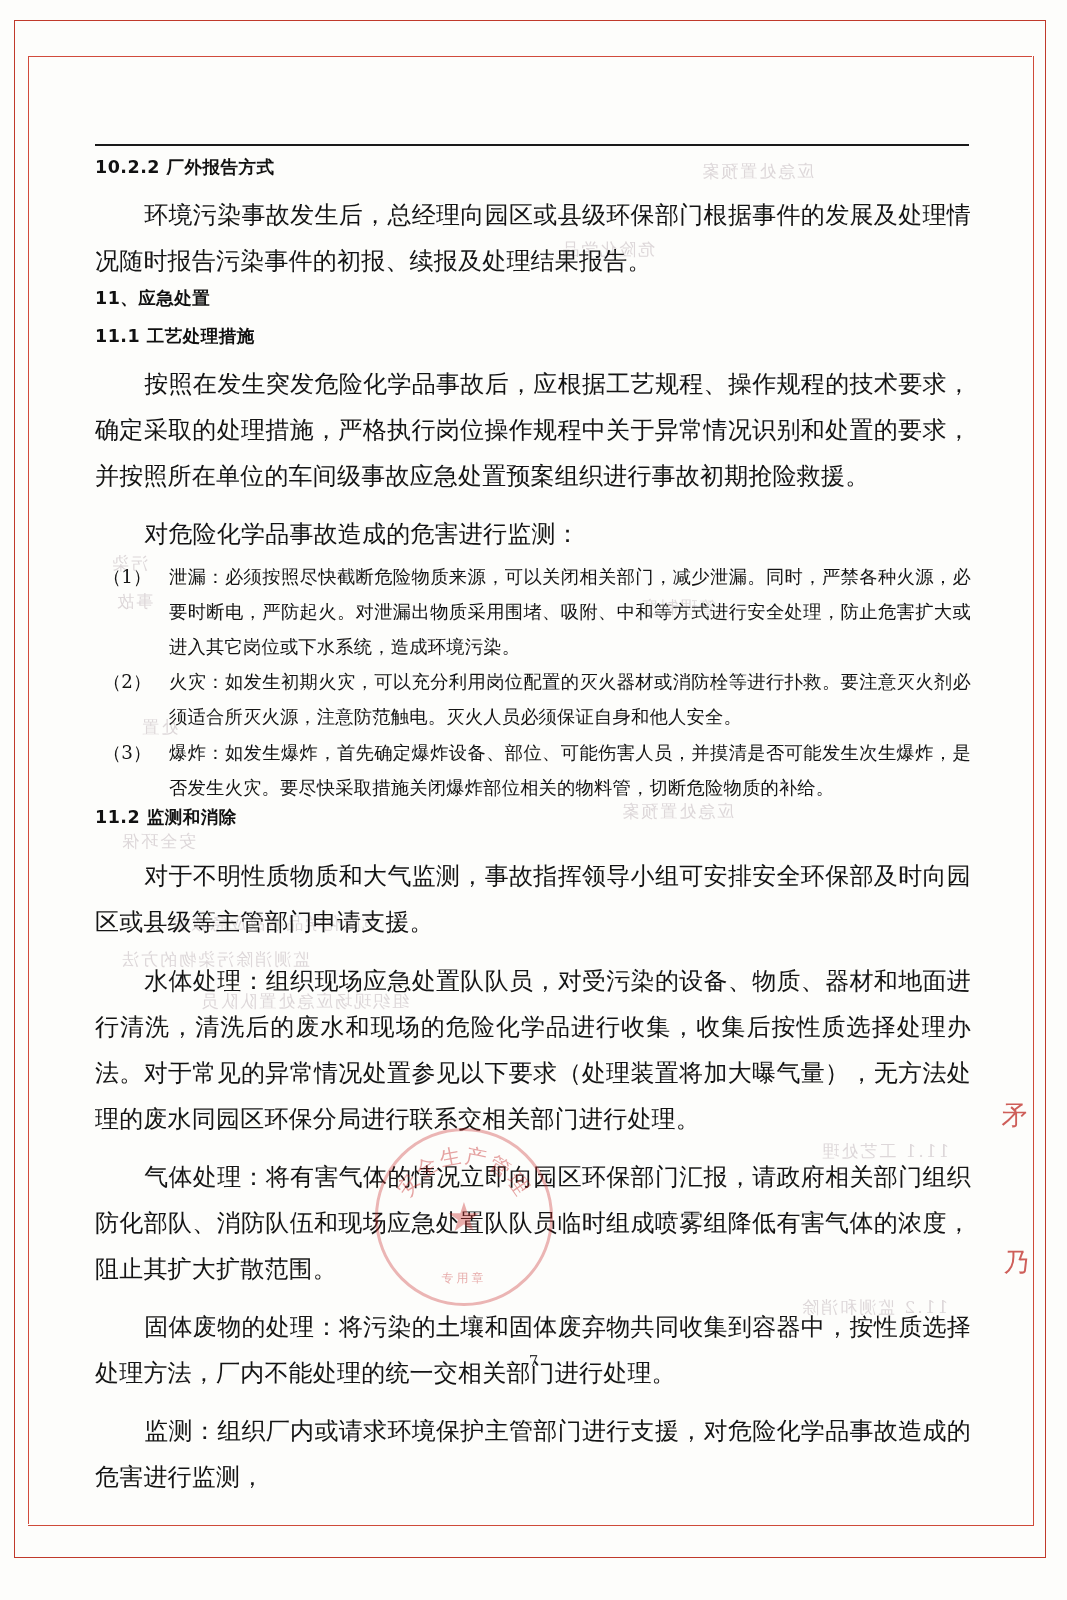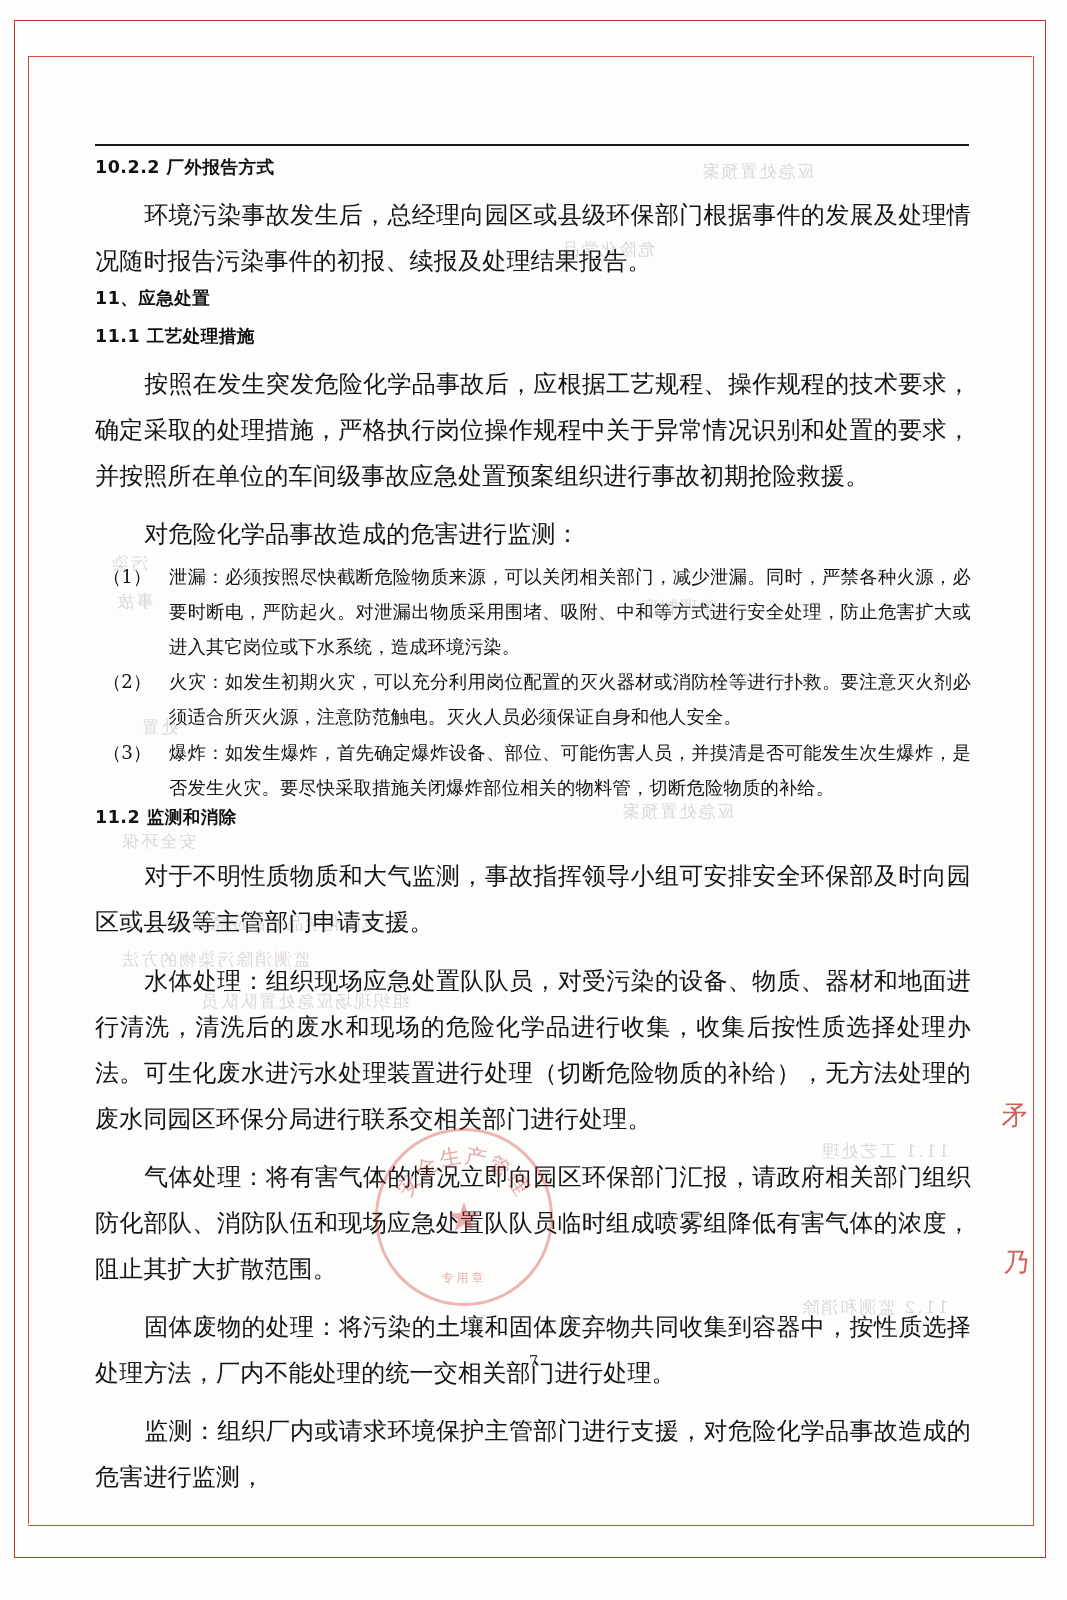--- a/index.html
+++ b/index.html
@@ -243,21 +243,21 @@
 
     <div class="heading h-sec">11.2 监测和消除</div>
 
 
     <div class="spacer-sm"></div>
 
     <p class="para">对于不明性质物质和大气监测，事故指挥领导小组可安排安全环保部及时向园区或县级等主管部门申请支援。</p>
 
     <div class="spacer-sm"></div>
 
-    <p class="para">水体处理：组织现场应急处置队队员，对受污染的设备、物质、器材和地面进行清洗，清洗后的废水和现场的危险化学品进行收集，收集后按性质选择处理办法。可生化废水进污水处理装置进行处理（切断危险物质的补给），无方法处理的废水同园区环保分局进行联系交相关部门进行处理。</p>
+    <p class="para">水体处理：组织现场应急处置队队员，对受污染的设备、物质、器材和地面进行清洗，清洗后的废水和现场的危险化学品进行收集，收集后按性质选择处理办法。对于常见的异常情况处置参见以下要求（处理装置将加大曝气量），无方法处理的废水同园区环保分局进行联系交相关部门进行处理。</p>
 
     <div class="spacer-sm"></div>
 
     <p class="para">气体处理：将有害气体的情况立即向园区环保部门汇报，请政府相关部门组织防化部队、消防队伍和现场应急处置队队员临时组成喷雾组降低有害气体的浓度，阻止其扩大扩散范围。</p>
 
     <div class="spacer-sm"></div>
 
     <p class="para">固体废物的处理：将污染的土壤和固体废弃物共同收集到容器中，按性质选择处理方法，厂内不能处理的统一交相关部门进行处理。</p>
 
     <div class="spacer-sm"></div>

